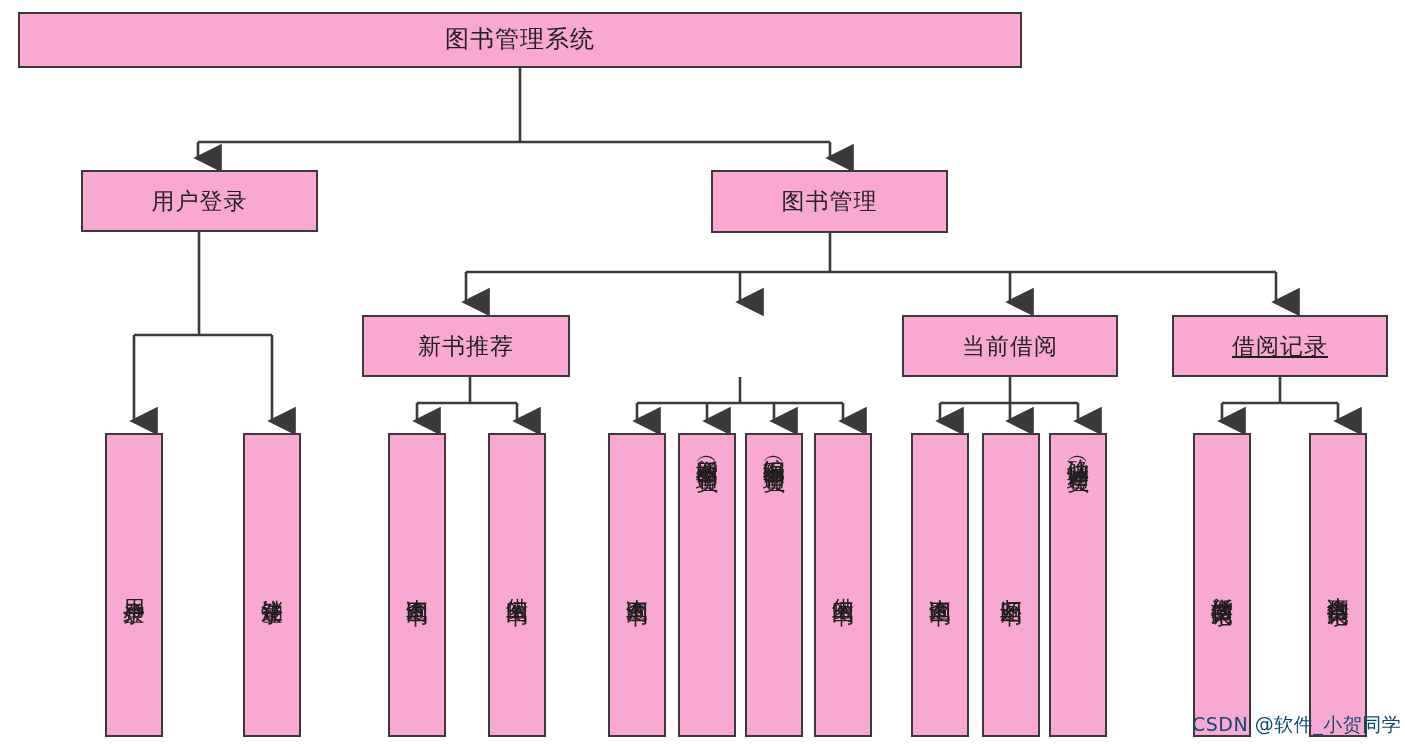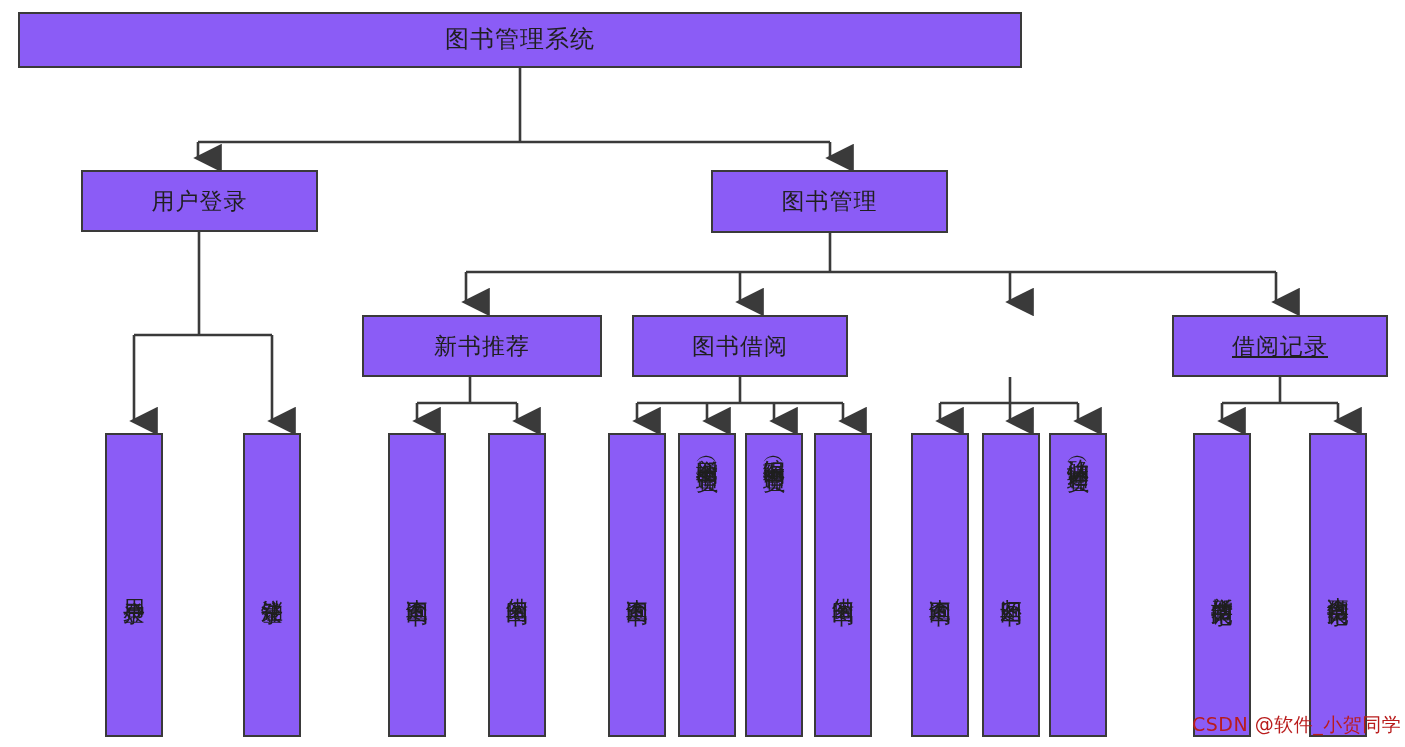--- a/index.html
+++ b/index.html
@@ -14,21 +14,21 @@
     position: relative;
     width: 1405px;
     height: 747px;
     background: #ffffff;
     overflow: hidden;
   }
   .node {
     position: absolute;
     box-sizing: border-box;
     border: 2px solid #3a3a3a;
-    background: #8b5cf6;
+    background: #f9a8d4;
     display: flex;
     align-items: center;
     justify-content: center;
     color: #1f1f1f;
   }
   .node.horiz {
     font-size: 23px;
     line-height: 1.15;
     letter-spacing: 1px;
     text-align: center;
@@ -60,21 +60,21 @@
     top: 0;
     width: 1405px;
     height: 747px;
     pointer-events: none;
   }
   .watermark {
     position: absolute;
     left: 1192px;
     top: 712px;
     font-size: 19px;
-    color: #b91c1c;
+    color: #0c4a6e;
     white-space: nowrap;
     letter-spacing: 0.5px;
   }
 </style>
 </head>
 <body>
 
 <div id="canvas">
 
   <svg class="links" viewBox="0 0 1405 747">
@@ -131,25 +131,25 @@
     <span>图书管理系统</span>
   </div>
 
   <div class="node horiz" style="left:81px; top:170px; width:237px; height:62px;">
     <span>用户登录</span>
   </div>
   <div class="node horiz" style="left:711px; top:170px; width:237px; height:63px;text-align:right;">
     <span>图书管理</span>
   </div>
 
-  <div class="node horiz" style="left:362px; top:315px; width:240px; height:62px;justify-content:center;">
+  <div class="node horiz" style="left:362px; top:315px; width:208px; height:62px;justify-content:center;">
     <span>新书推荐</span>
   </div>
-  <div class="node horiz" style="left:632px; top:315px; width:216px; height:62px;">
-    <span>图书借阅</span>
+  <div class="node horiz" style="left:902px; top:315px; width:216px; height:62px;">
+    <span>当前借阅</span>
   </div>
   <div class="node horiz" style="left:1172px; top:315px; width:216px; height:62px;text-decoration:underline;">
     <span>借阅记录</span>
   </div>
 
   <div class="node leaf centered" style="left:105px; top:433px; width:58px; height:304px;">
     <span class="vtext">用户登录</span>
   </div>
   <div class="node leaf centered" style="left:243px; top:433px; width:58px; height:304px;">
     <span class="vtext">注销登录</span>

